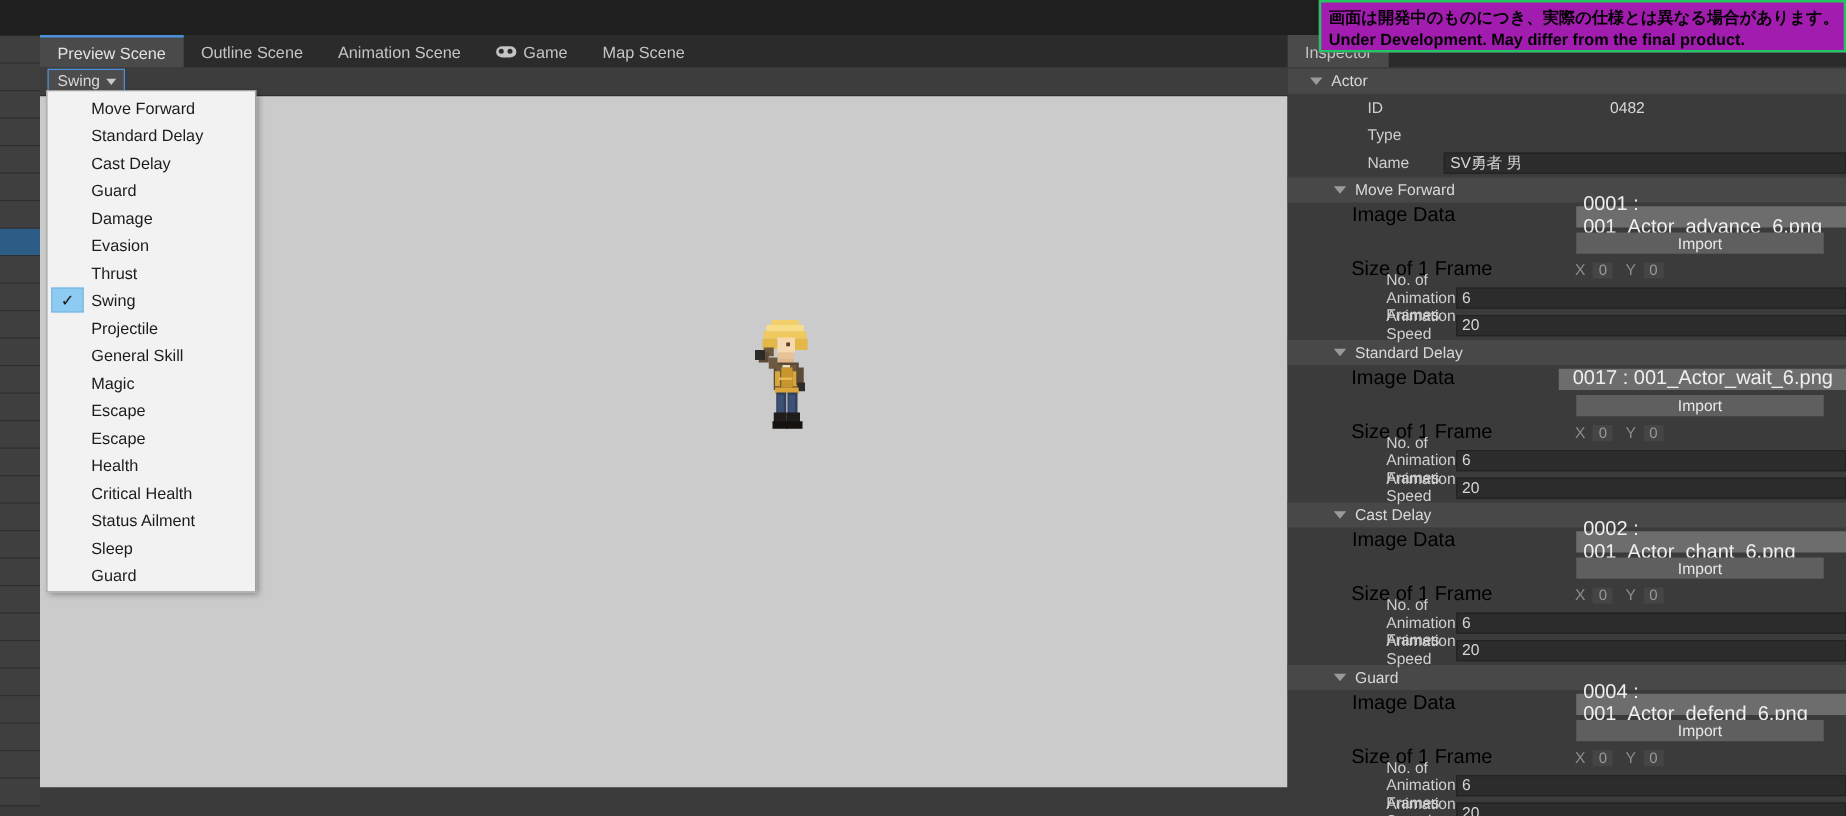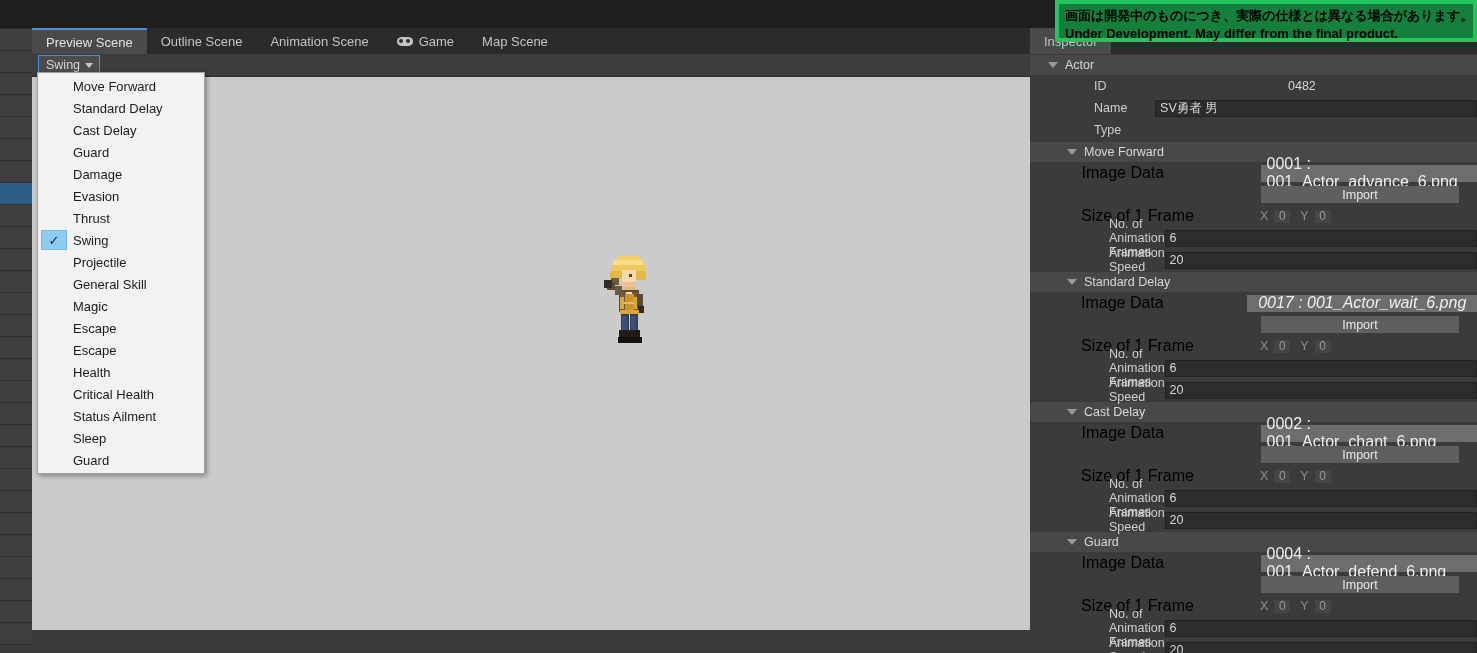--- a/index.html
+++ b/index.html
@@ -218,22 +218,22 @@
     border: 1px solid #3a3a3a;
     color: #9a9a9a; font-size: 12px;
     display: flex; align-items: center; justify-content: center;
     margin-right: 9px;
   }
 
   
   #dev-banner {
     position: absolute; right: 0; top: 0;
     width: 422px; height: 42px;
-    background: #15803d;
-    border: 4px solid #22c55e;
+    background: #a21caf;
+    border: 2px solid #22c55e;
     padding: 3px 4px 0 6px;
     z-index: 60;
   }
   #dev-banner div {
     color: #000; font-weight: bold;
     font-size: 13px; line-height: 18px;
     white-space: nowrap;
   }
 
   
@@ -439,26 +439,26 @@
     <div id="inspector-body">
         <div class="sec-header lvl1">
           <span class="sec-arrow"></span>
           <span>Actor</span>
         </div>
         <div class="row">
           <span class="lbl-l1">ID</span>
           <span class="val-plain">0482</span>
         </div>
         <div class="row">
+          <span class="lbl-l1">Type</span>
+          <span class="val-plain"></span>
+        </div>
+        <div class="row">
           <span class="lbl-l1">Name</span>
           <span class="field" style="width: 1000px;">SV勇者 男</span>
-        </div>
-        <div class="row">
-          <span class="lbl-l1">Type</span>
-          <span class="val-plain"></span>
         </div>
         <div class="sec-header lvl2">
           <span class="sec-arrow"></span>
           <span>Move Forward</span>
         </div>
         <div class="imagedata-row">
           <span class="lbl-l2">Image Data</span>
           <span class="btn-pill" style="width: 216px;">0001 : 001_Actor_advance_6.png</span>
         </div>
         <div class="import-row">
@@ -478,21 +478,21 @@
         <div class="row">
           <span class="lbl-l2">Animation Speed</span>
           <span class="field field-wide">20</span>
         </div>
         <div class="sec-header lvl2">
           <span class="sec-arrow"></span>
           <span>Standard Delay</span>
         </div>
         <div class="imagedata-row">
           <span class="lbl-l2">Image Data</span>
-          <span class="btn-pill" style="width: 246px; font-style: italic;">0017 : 001_Actor_wait_6.png</span>
+          <span class="btn-pill" style="width: 246px;">0017 : 001_Actor_wait_6.png</span>
         </div>
         <div class="import-row">
           <span class="import-btn">Import</span>
         </div>
         <div class="xy-row">
           <span class="lbl-l2">Size of 1 Frame</span>
           <span class="xy-axis">X</span>
           <span class="xy-box">0</span>
           <span class="xy-axis">Y</span>
           <span class="xy-box">0</span>

